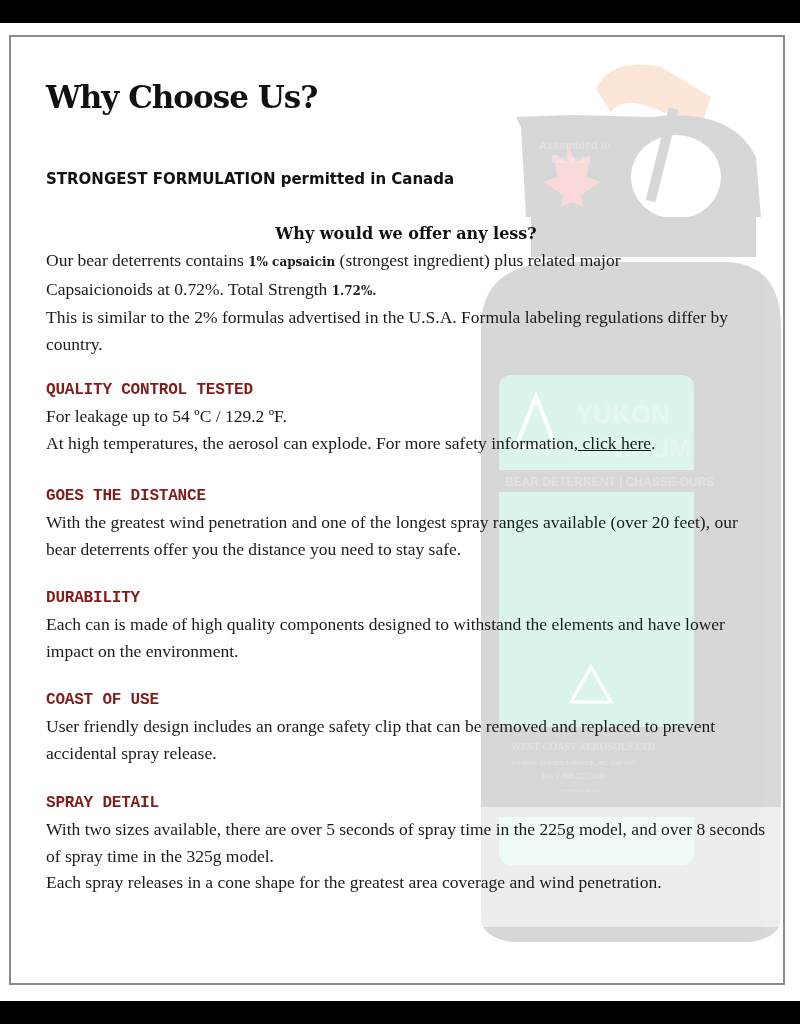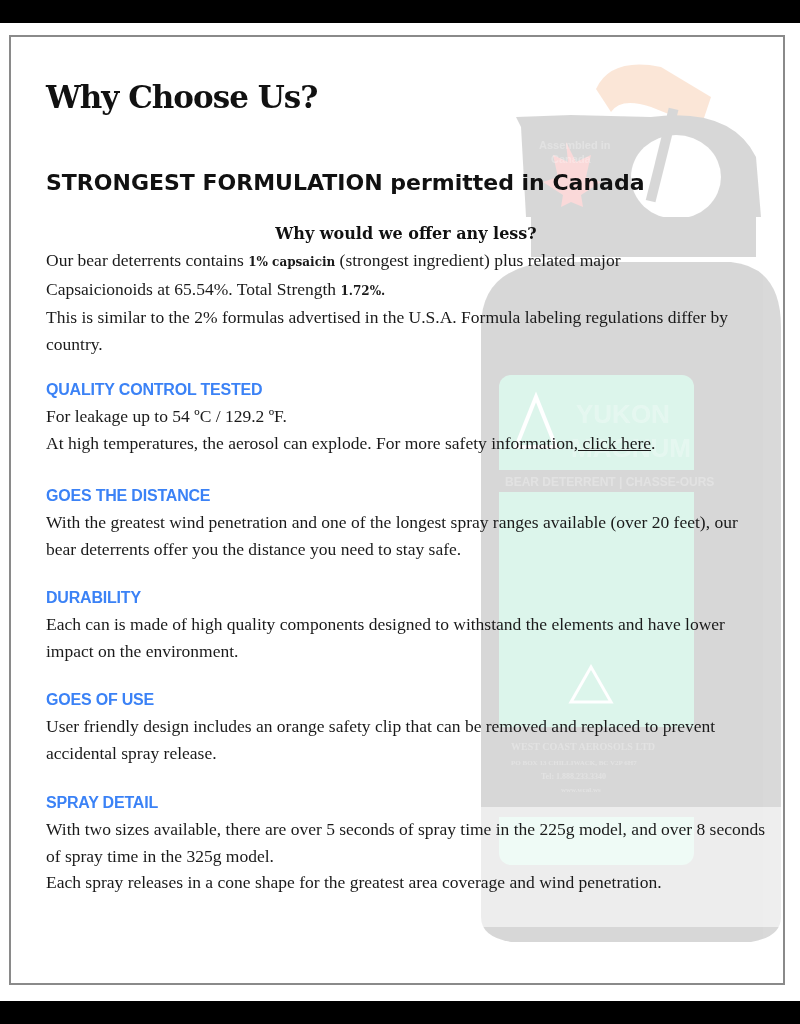--- a/index.html
+++ b/index.html
@@ -18,28 +18,28 @@
     }
     
     .canister { position: absolute; left: 0; top: 0; width: 776px; height: 950px; pointer-events: none; }
     .content { position: absolute; left: 35px; top: 0; width: 720px; }
     .title {
       position: absolute; top: 42px; left: 0; margin: 0;
       font-family: "DejaVu Serif", serif; font-weight: bold; font-size: 31px; letter-spacing: -1px; color: #111;
     }
     .lead {
       position: absolute; top: 133px; left: 0; margin: 0;
-      font-family: "DejaVu Sans", sans-serif; font-weight: bold; font-size: 22px; color: #111;
+      font-family: "DejaVu Sans", sans-serif; font-weight: bold; font-size: 15px; color: #111;
     }
     .section { position: absolute; left: 0; width: 720px; }
     .h-serif {
       font-family: "DejaVu Serif", serif; font-weight: bold; font-size: 16px; margin: 0; line-height: 26px; color: #111; text-align: center;
     }
     .h-sans {
-      font-family: Liberation Sans, sans-serif; font-weight: bold; font-size: 16px; margin: 0; line-height: 26px; color: #3b82f6;
+      font-family: Liberation Mono, monospace; font-weight: bold; font-size: 16px; margin: 0; line-height: 26px; color: #7f1d1d;
       letter-spacing: -0.2px;
     }
     .p {
       font-family: "Liberation Serif", serif; font-size: 17.5px; line-height: 26.5px; margin: 0; color: #1a1a1a;
     }
     .p b { font-family: "DejaVu Serif", serif; font-size: 12px; }
     .link { color: #1a1a1a; text-decoration: underline; cursor: pointer; }
   </style>
 </head>
 <body>
@@ -86,40 +86,40 @@
 
       <rect x="410" y="770" width="366" height="120" fill="#ffffff" opacity="0.55"></rect>
     </svg>
 
     <div class="content">
       <h1 class="title">Why Choose Us?</h1>
       <p class="lead">STRONGEST FORMULATION permitted in Canada</p>
 
       <div class="section" style="top:184px;">
         <p class="h-serif">Why would we offer any less?</p>
-        <p class="p"><span>Our bear deterrents contains </span><b>1% capsaicin</b><span> (strongest ingredient) plus related major</span><br><span>Capsaicionoids at 65.54%. Total Strength </span><b>1.72%.</b><br><span>This is similar to the 2% formulas advertised in the U.S.A. Formula labeling regulations differ by country.</span></p>
+        <p class="p"><span>Our bear deterrents contains </span><b>1% capsaicin</b><span> (strongest ingredient) plus related major</span><br><span>Capsaicionoids at 0.72%. Total Strength </span><b>1.72%.</b><br><span>This is similar to the 2% formulas advertised in the U.S.A. Formula labeling regulations differ by country.</span></p>
       </div>
 
       <div class="section" style="top:340px;">
         <p class="h-sans">QUALITY CONTROL TESTED</p>
         <p class="p"><span>For leakage up to 54 ºC / 129.2 ºF.</span><br><span>At high temperatures, the aerosol can explode. For more safety information</span><a class="link">, click here</a><span>.</span></p>
       </div>
 
       <div class="section" style="top:446px;">
         <p class="h-sans">GOES THE DISTANCE</p>
         <p class="p">With the greatest wind penetration and one of the longest spray ranges available (over 20 feet), our bear deterrents offer you the distance you need to stay safe.</p>
       </div>
 
       <div class="section" style="top:548px;">
         <p class="h-sans">DURABILITY</p>
         <p class="p">Each can is made of high quality components designed to withstand the elements and have lower impact on the environment.</p>
       </div>
 
       <div class="section" style="top:650px;">
-        <p class="h-sans">GOES OF USE</p>
+        <p class="h-sans">COAST OF USE</p>
         <p class="p">User friendly design includes an orange safety clip that can be removed and replaced to prevent accidental spray release.</p>
       </div>
 
       <div class="section" style="top:753px;">
         <p class="h-sans">SPRAY DETAIL</p>
         <p class="p"><span>With two sizes available, there are over 5 seconds of spray time in the 225g model, and over 8 seconds of spray time in the 325g model.</span><br><span>Each spray releases in a cone shape for the greatest area coverage and wind penetration.</span></p>
       </div>
     </div>
   </div>
 </div>

